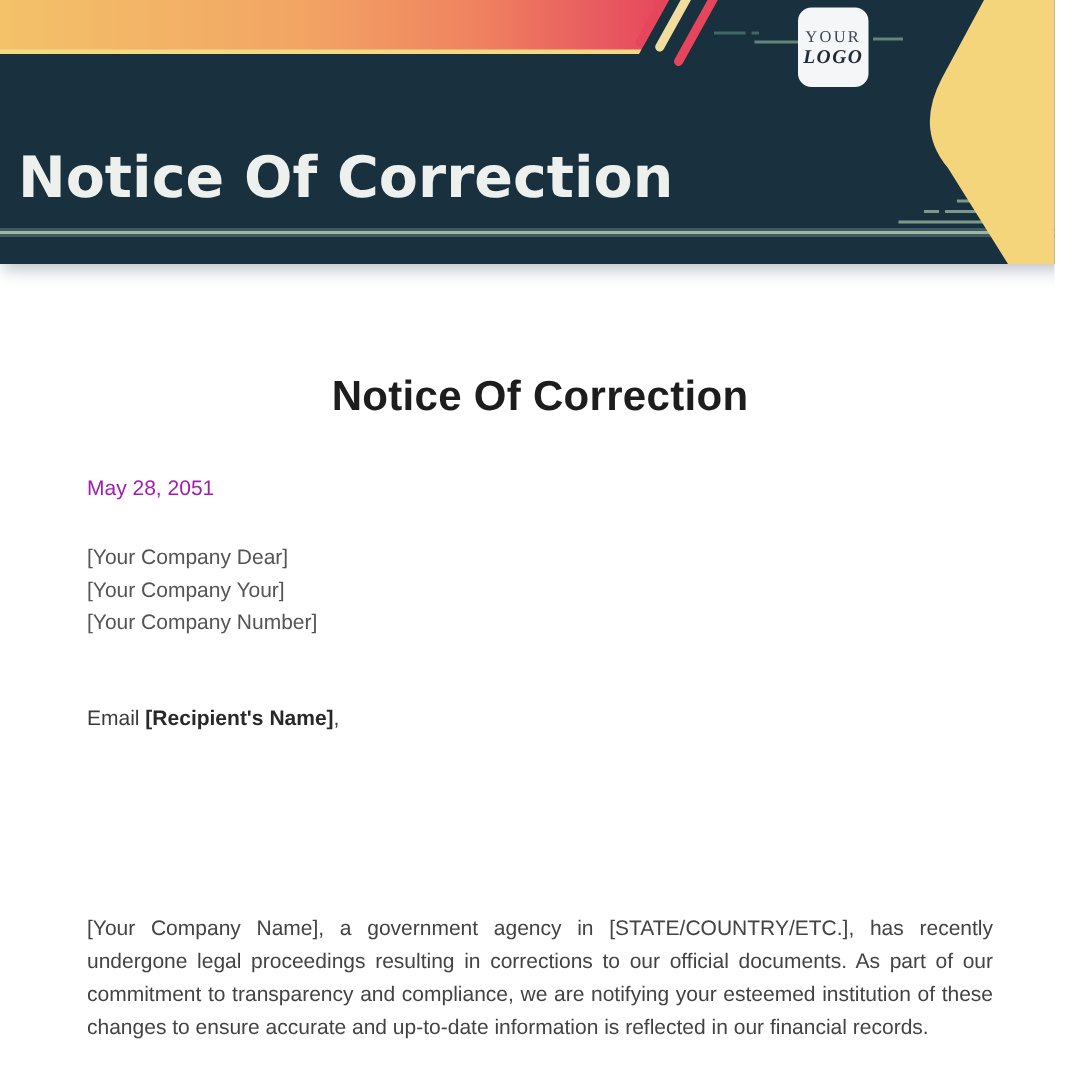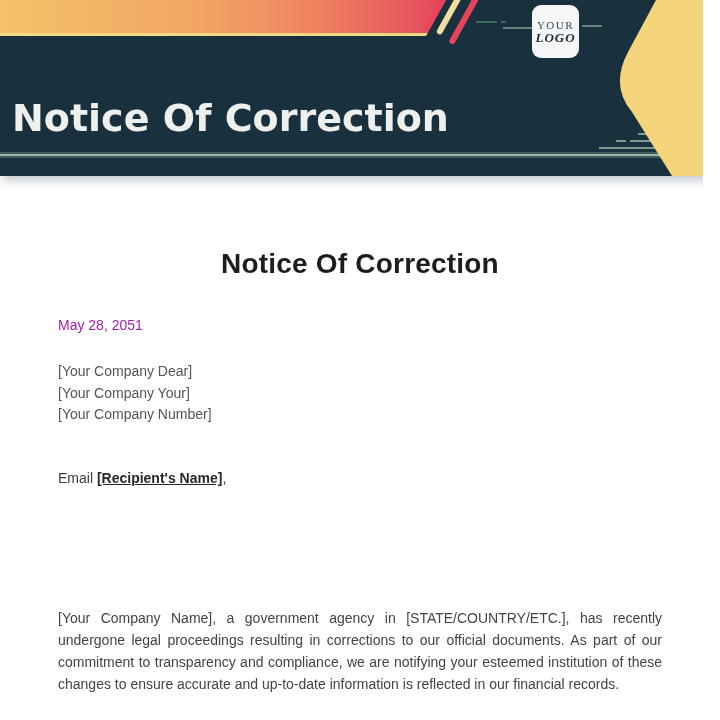--- a/index.html
+++ b/index.html
@@ -65,21 +65,21 @@
   
   .doc-heading {
     position:absolute; top:248px; left:0; width:720px; text-align:center;
     font-size:28px; font-weight:bold; color:#1d1d1d; letter-spacing:.2px;
   }
   .letter-block { position:absolute; left:58px; width:604px; font-size:14px; color:#3f3f3f; }
   .date-line    { top:317px; color:#a21caf; }
   .company-block{ top:361px; line-height:21.5px; color:#545454; }
   .company-block span { display:block; }
   .salutation   { top:470px; color:#3b3b3b; }
-  .salutation b { color:#282828;text-decoration:underline; }
+  .salutation b { color:#282828; }
   .para         { text-align:justify; line-height:22px; color:#434343; }
   .para-1       { top:513px; }
   .para-2       { top:607px; }
 </style>
 </head>
 <body>
 
 <div class="page">
 
   <div class="banner">

